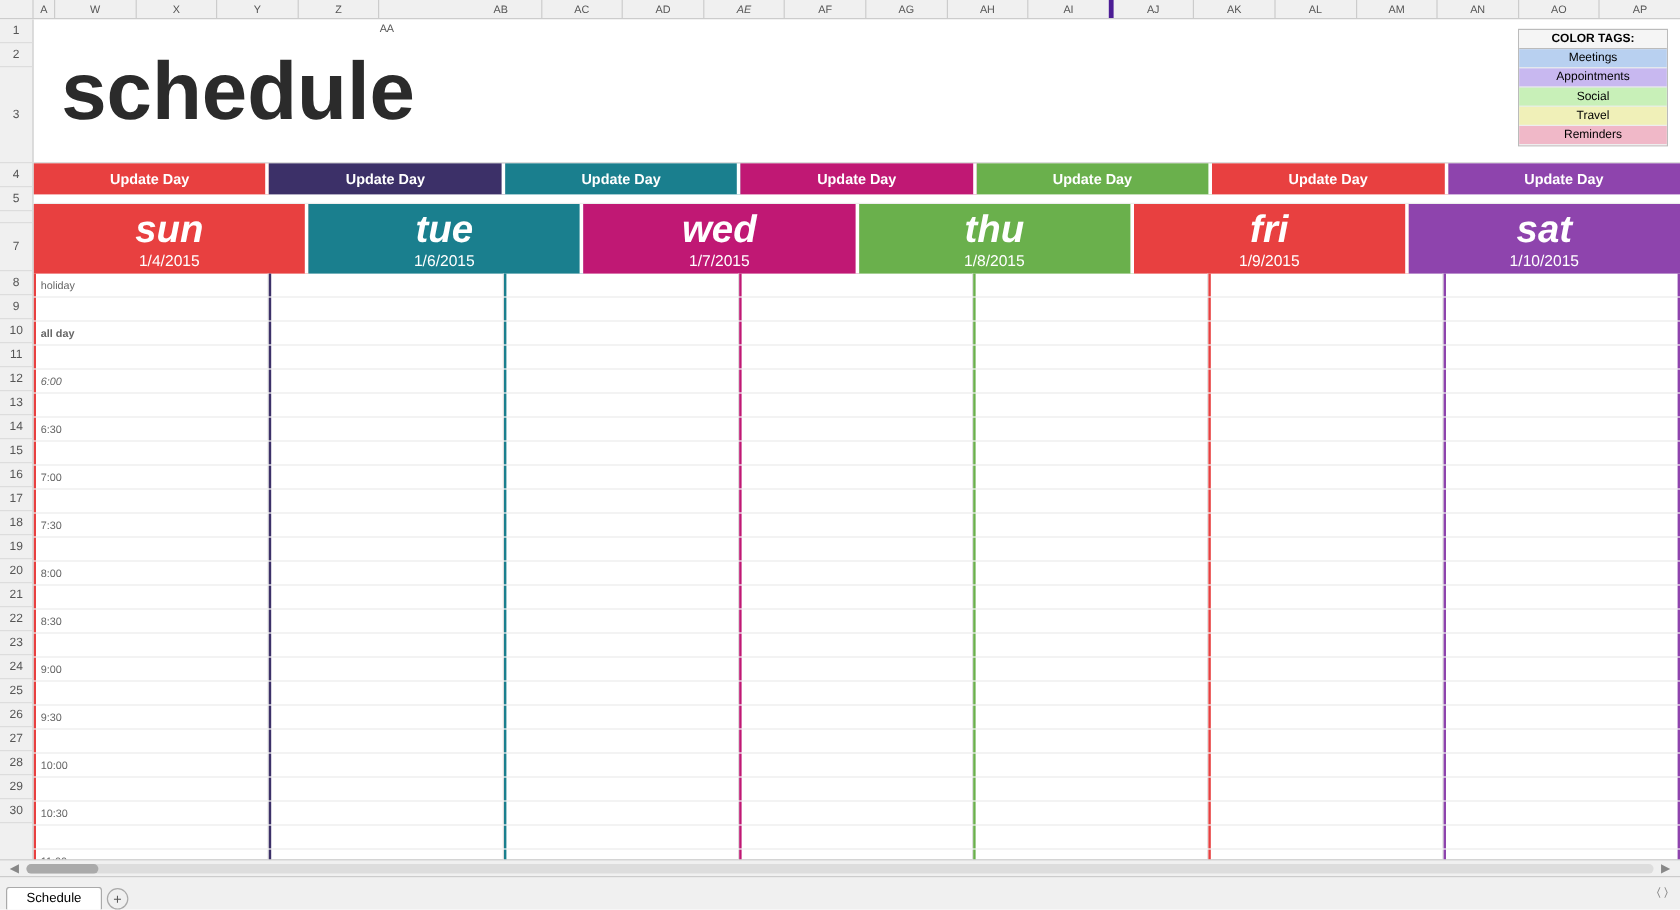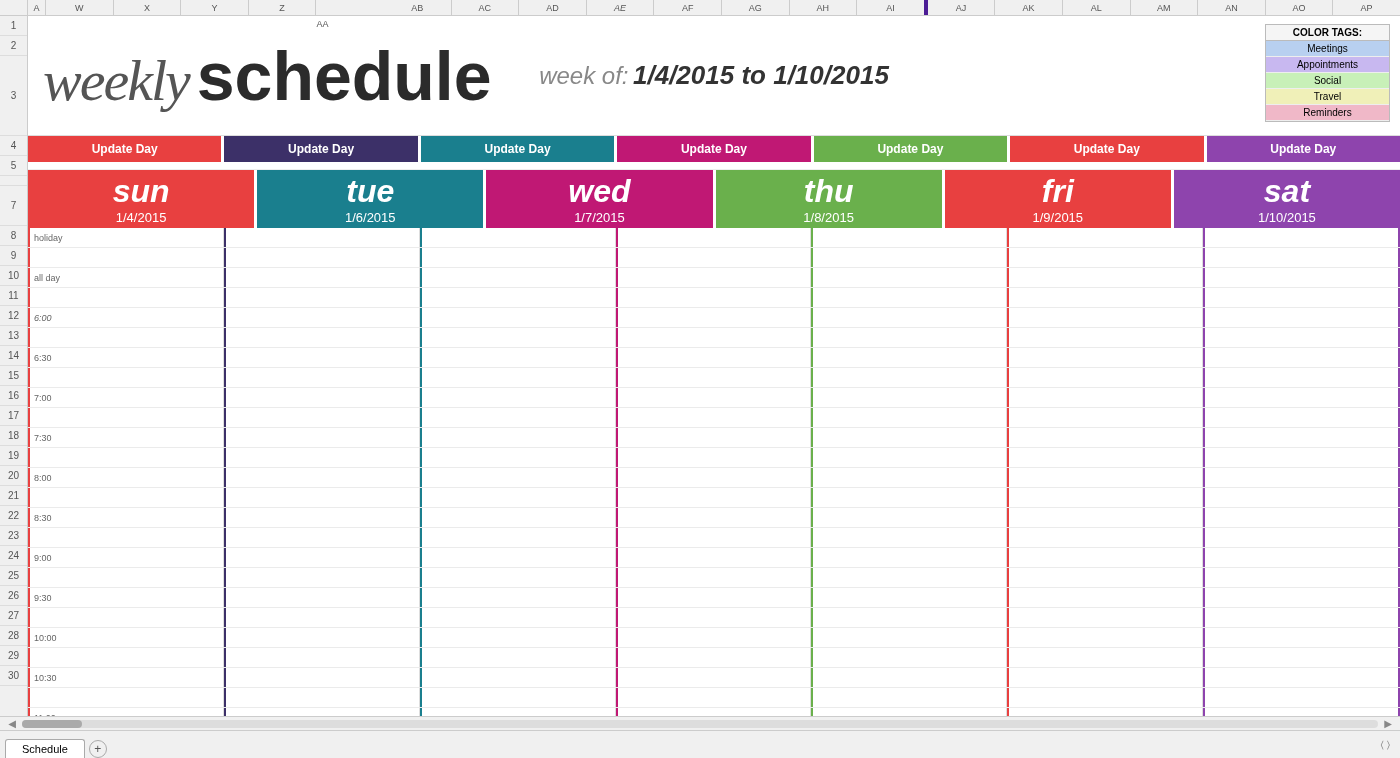--- a/index.html
+++ b/index.html
@@ -265,28 +265,23 @@
       <div class="row-num">27</div>
       <div class="row-num">28</div>
       <div class="row-num">29</div>
       <div class="row-num">30</div>
     </div>
 
     <div class="schedule-body">
 
       <div class="header-rows">
         <div class="inline-title">
-          <span class="handwritten">weekly</span>
           <span class="bold-schedule">schedule</span>
         </div>
 
-        <div class="week-text">
-          <span class="week-of-label">week of:</span>
-          <span class="week-of-dates">1/4/2015 to 1/10/2015</span>
-        </div>
 
         <div class="color-legend">
           <div class="legend-header">COLOR TAGS:</div>
           <div class="legend-row legend-meetings">Meetings</div>
           <div class="legend-row legend-appointments">Appointments</div>
           <div class="legend-row legend-social">Social</div>
           <div class="legend-row legend-travel">Travel</div>
           <div class="legend-row legend-reminders">Reminders</div>
         </div>
       </div>
@@ -361,21 +356,21 @@
             <div style="display: flex; height: 20px; border-bottom: 1px solid rgb(235, 235, 235);">
               <div style="flex: 1 1 0%; border-right: 1px solid rgb(221, 221, 221); display: flex; align-items: center; padding-left: 4px; border-left: 2px solid rgb(232, 64, 64);"></div>
               <div style="flex: 1 1 0%; border-right: 1px solid rgb(221, 221, 221); display: flex; align-items: center; padding-left: 4px; border-left: 2px solid rgb(60, 48, 104);"></div>
               <div style="flex: 1 1 0%; border-right: 1px solid rgb(221, 221, 221); display: flex; align-items: center; padding-left: 4px; border-left: 2px solid rgb(26, 127, 142);"></div>
               <div style="flex: 1 1 0%; border-right: 1px solid rgb(221, 221, 221); display: flex; align-items: center; padding-left: 4px; border-left: 2px solid rgb(192, 24, 116);"></div>
               <div style="flex: 1 1 0%; border-right: 1px solid rgb(221, 221, 221); display: flex; align-items: center; padding-left: 4px; border-left: 2px solid rgb(106, 176, 76);"></div>
               <div style="flex: 1 1 0%; border-right: 1px solid rgb(221, 221, 221); display: flex; align-items: center; padding-left: 4px; border-left: 2px solid rgb(232, 64, 64);"></div>
               <div style="flex: 1 1 0%; border-right: 2px solid rgb(142, 68, 173); display: flex; align-items: center; padding-left: 4px; border-left: 2px solid rgb(142, 68, 173);"></div>
             </div>
             <div style="display: flex; height: 20px; border-bottom: 1px solid rgb(235, 235, 235);">
-              <div style="flex: 1 1 0%; border-right: 1px solid rgb(221, 221, 221); display: flex; align-items: center; padding-left: 4px; border-left: 2px solid rgb(232, 64, 64);">
+              <div style="flex: 1 1 0%; border-right: 1px solid rgb(221, 221, 221); display: flex; align-items: center; padding-left: 4px; border-left: 2px solid rgb(232, 64, 64); font-weight: bold;">
                 <span style="font-size: 9px; color: rgb(102, 102, 102);">all day</span>
               </div>
               <div style="flex: 1 1 0%; border-right: 1px solid rgb(221, 221, 221); display: flex; align-items: center; padding-left: 4px; border-left: 2px solid rgb(60, 48, 104);"></div>
               <div style="flex: 1 1 0%; border-right: 1px solid rgb(221, 221, 221); display: flex; align-items: center; padding-left: 4px; border-left: 2px solid rgb(26, 127, 142);"></div>
               <div style="flex: 1 1 0%; border-right: 1px solid rgb(221, 221, 221); display: flex; align-items: center; padding-left: 4px; border-left: 2px solid rgb(192, 24, 116);"></div>
               <div style="flex: 1 1 0%; border-right: 1px solid rgb(221, 221, 221); display: flex; align-items: center; padding-left: 4px; border-left: 2px solid rgb(106, 176, 76);"></div>
               <div style="flex: 1 1 0%; border-right: 1px solid rgb(221, 221, 221); display: flex; align-items: center; padding-left: 4px; border-left: 2px solid rgb(232, 64, 64);"></div>
               <div style="flex: 1 1 0%; border-right: 2px solid rgb(142, 68, 173); display: flex; align-items: center; padding-left: 4px; border-left: 2px solid rgb(142, 68, 173);"></div>
             </div>
             <div style="display: flex; height: 20px; border-bottom: 1px solid rgb(235, 235, 235);">

